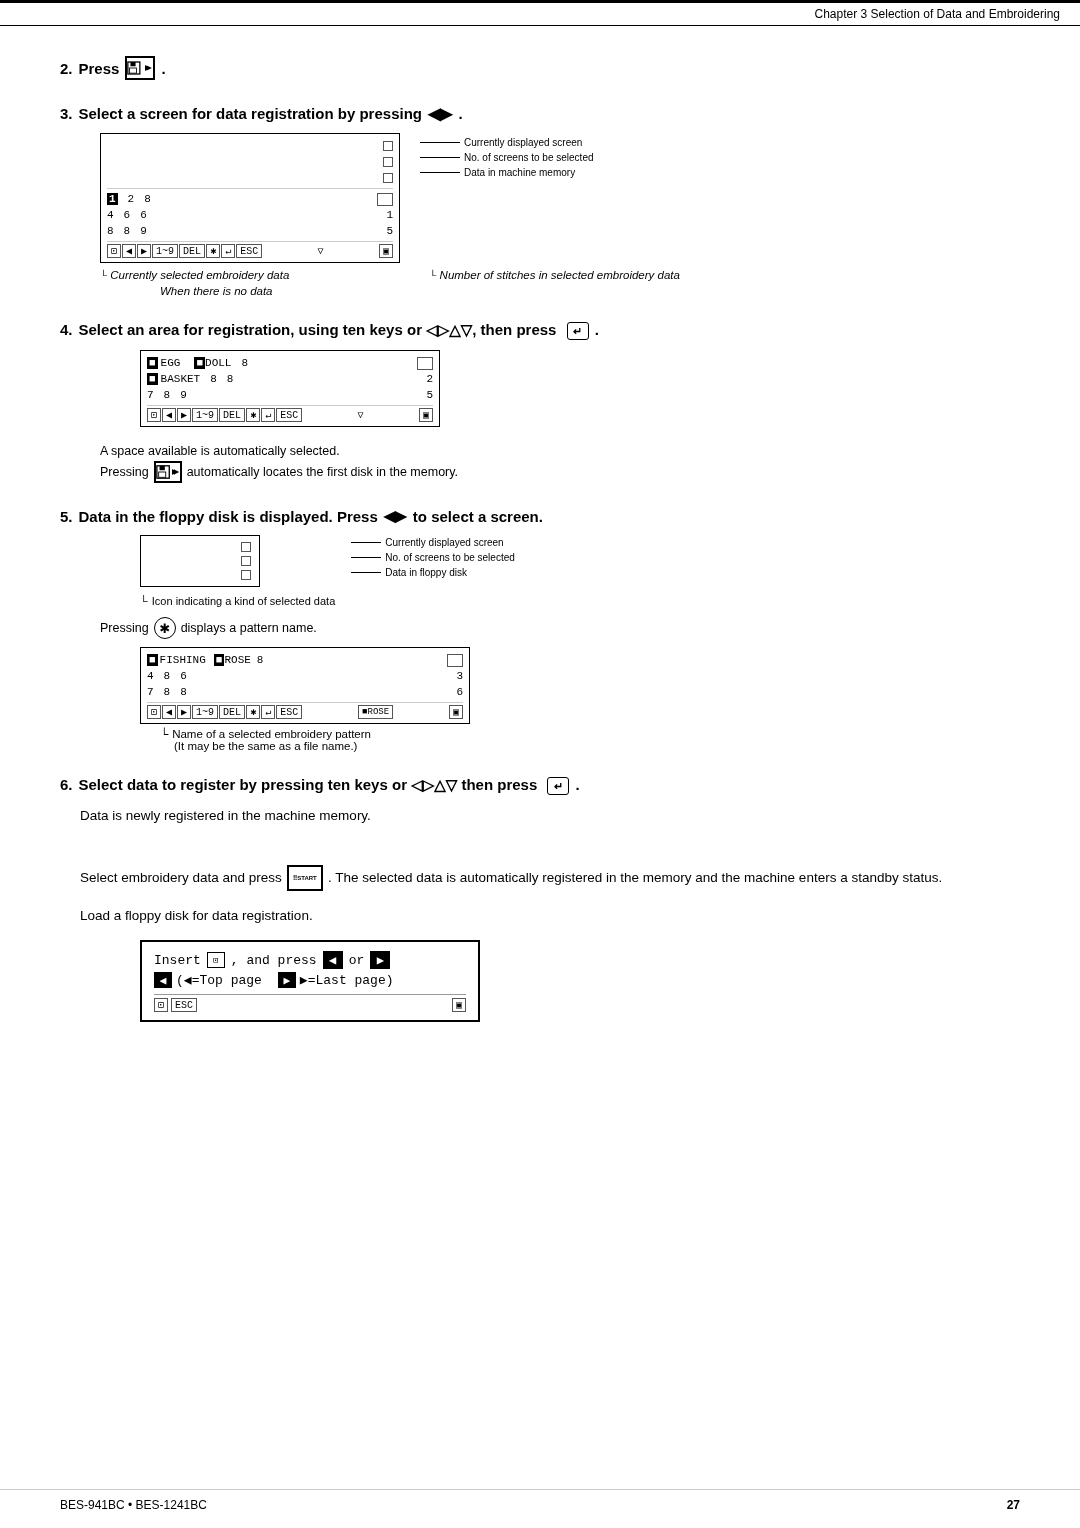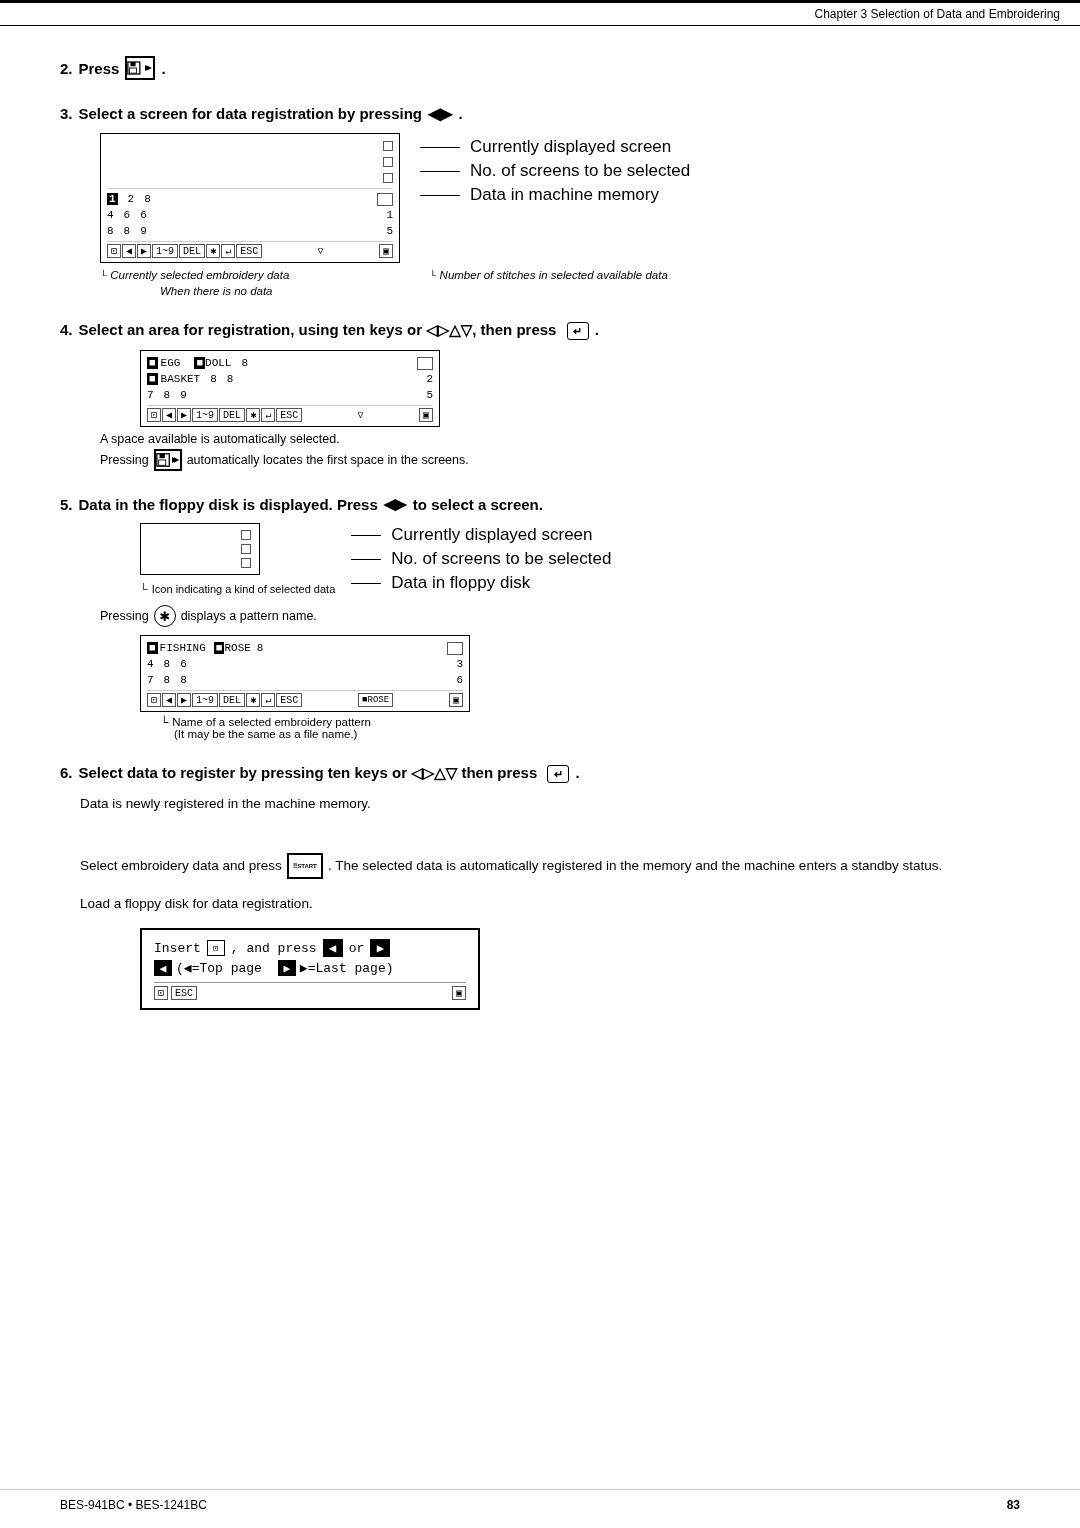--- a/index.html
+++ b/index.html
@@ -129,22 +129,22 @@
     }
 
     .screen-normal {
       font-size: 11px;
       font-family: 'Courier New', monospace;
     }
 
     .right-ann {
       display: flex;
       align-items: center;
-      gap: 10px;
-      font-size: 17px;
+      gap: 4px;
+      font-size: 10px;
       white-space: nowrap;
     }
 
     .dash-line {
       border-top: 1px solid #000;
       width: 40px;
       display: inline-block;
     }
 
     .enter-key {
@@ -342,21 +342,21 @@
     </div>
 
     <div style="margin-left:40px; margin-top:6px; font-size:11.5px;font-style:italic;">
       <div style="display:flex; gap:40px; align-items:flex-start;">
         <div>
           <span style="font-size:10px;">└</span>
           <span>Currently selected embroidery data</span>
         </div>
         <div style="margin-left:100px;">
           <span style="font-size:10px;">└</span>
-          <span>Number of stitches in selected available data</span>
+          <span>Number of stitches in selected embroidery data</span>
         </div>
       </div>
       <div style="text-align:left; margin-left:60px; margin-top:4px;">
         <span>When there is no data</span>
       </div>
     </div>
   </div>
 
   <div class="step">
     <div class="step-title" style="align-items:baseline; flex-wrap:wrap;">
@@ -400,36 +400,36 @@
             <span class="toolbar-btn">✱</span>
             <span class="toolbar-btn">↵</span>
             <span class="toolbar-btn">ESC</span>
             <span style="flex:1; text-align:center; font-size:10px;">▽</span>
             <span class="toolbar-btn">▣</span>
           </div>
         </div>
       </div>
     </div>
 
-    <div style="margin-left:40px; margin-top:5px; font-size:12.5px;">
+    <div style="margin-left:40px; margin-top:17px; font-size:12.5px;">
       <span>A space available is automatically selected.</span>
     </div>
     <div style="margin-left:40px; margin-top:3px; font-size:12.5px; display:flex; align-items:center; gap:5px;">
       <span>Pressing</span>
       <span class="step2-icon" style="width:28px;height:22px;">
         <svg width="18" height="16" viewBox="0 0 18 16" fill="none">
           <rect x="1" y="1" width="14" height="14" stroke="#000" stroke-width="1.5" fill="white"></rect>
           <rect x="4" y="1" width="6" height="5" fill="#000"></rect>
           <rect x="3" y="8" width="8" height="6" stroke="#000" stroke-width="1" fill="white"></rect>
         </svg>
         <svg width="8" height="8" viewBox="0 0 8 8" style="margin-left:1px">
           <polygon points="1,1 7,4 1,7" fill="#000"></polygon>
         </svg>
       </span>
-      <span>automatically locates the first space in the screens.</span>
+      <span>automatically locates the first disk in the memory.</span>
     </div>
   </div>
 
   <div class="step">
     <div class="step-title">
       <span class="step-number">5.</span>
       <span>Data in the floppy disk is displayed.  Press</span>
       <span style="font-size:15px;"> ◀▶</span>
       <span>to select a screen.</span>
     </div>
@@ -595,14 +595,14 @@
         </div>
       </div>
     </div>
 
   </div>
 
 </div>
 
 <div style="position:absolute; bottom:16px; left:0; right:0; display:flex; justify-content:space-between; align-items:center; padding:0 60px; font-size:12px; border-top:1px solid #ccc; padding-top:8px;">
   <span>BES-941BC • BES-1241BC</span>
-  <span class="page-number">83</span>
+  <span class="page-number">27</span>
 </div>
 
 </body></html>

